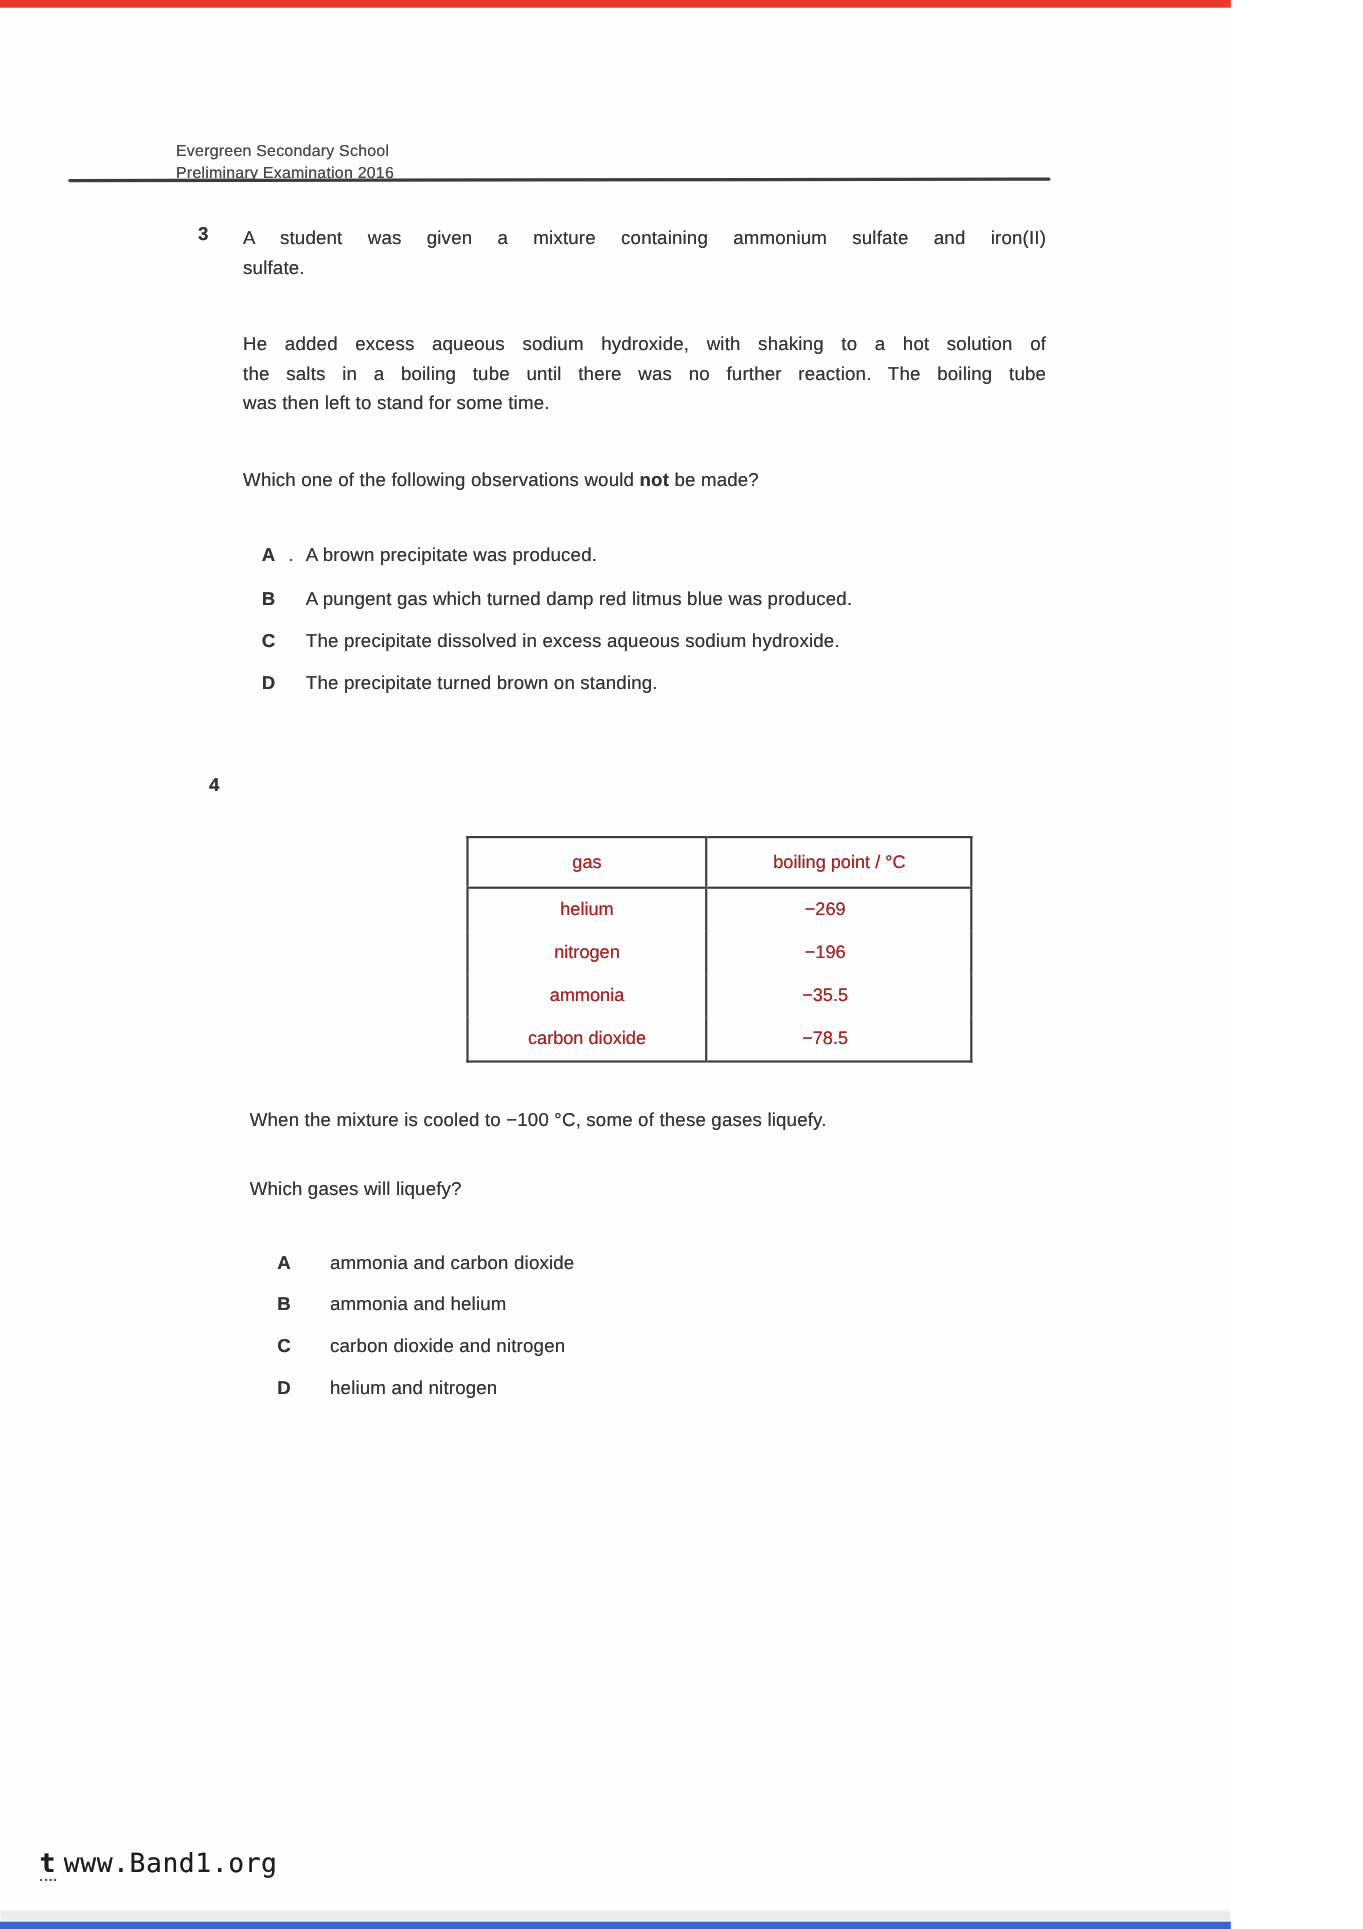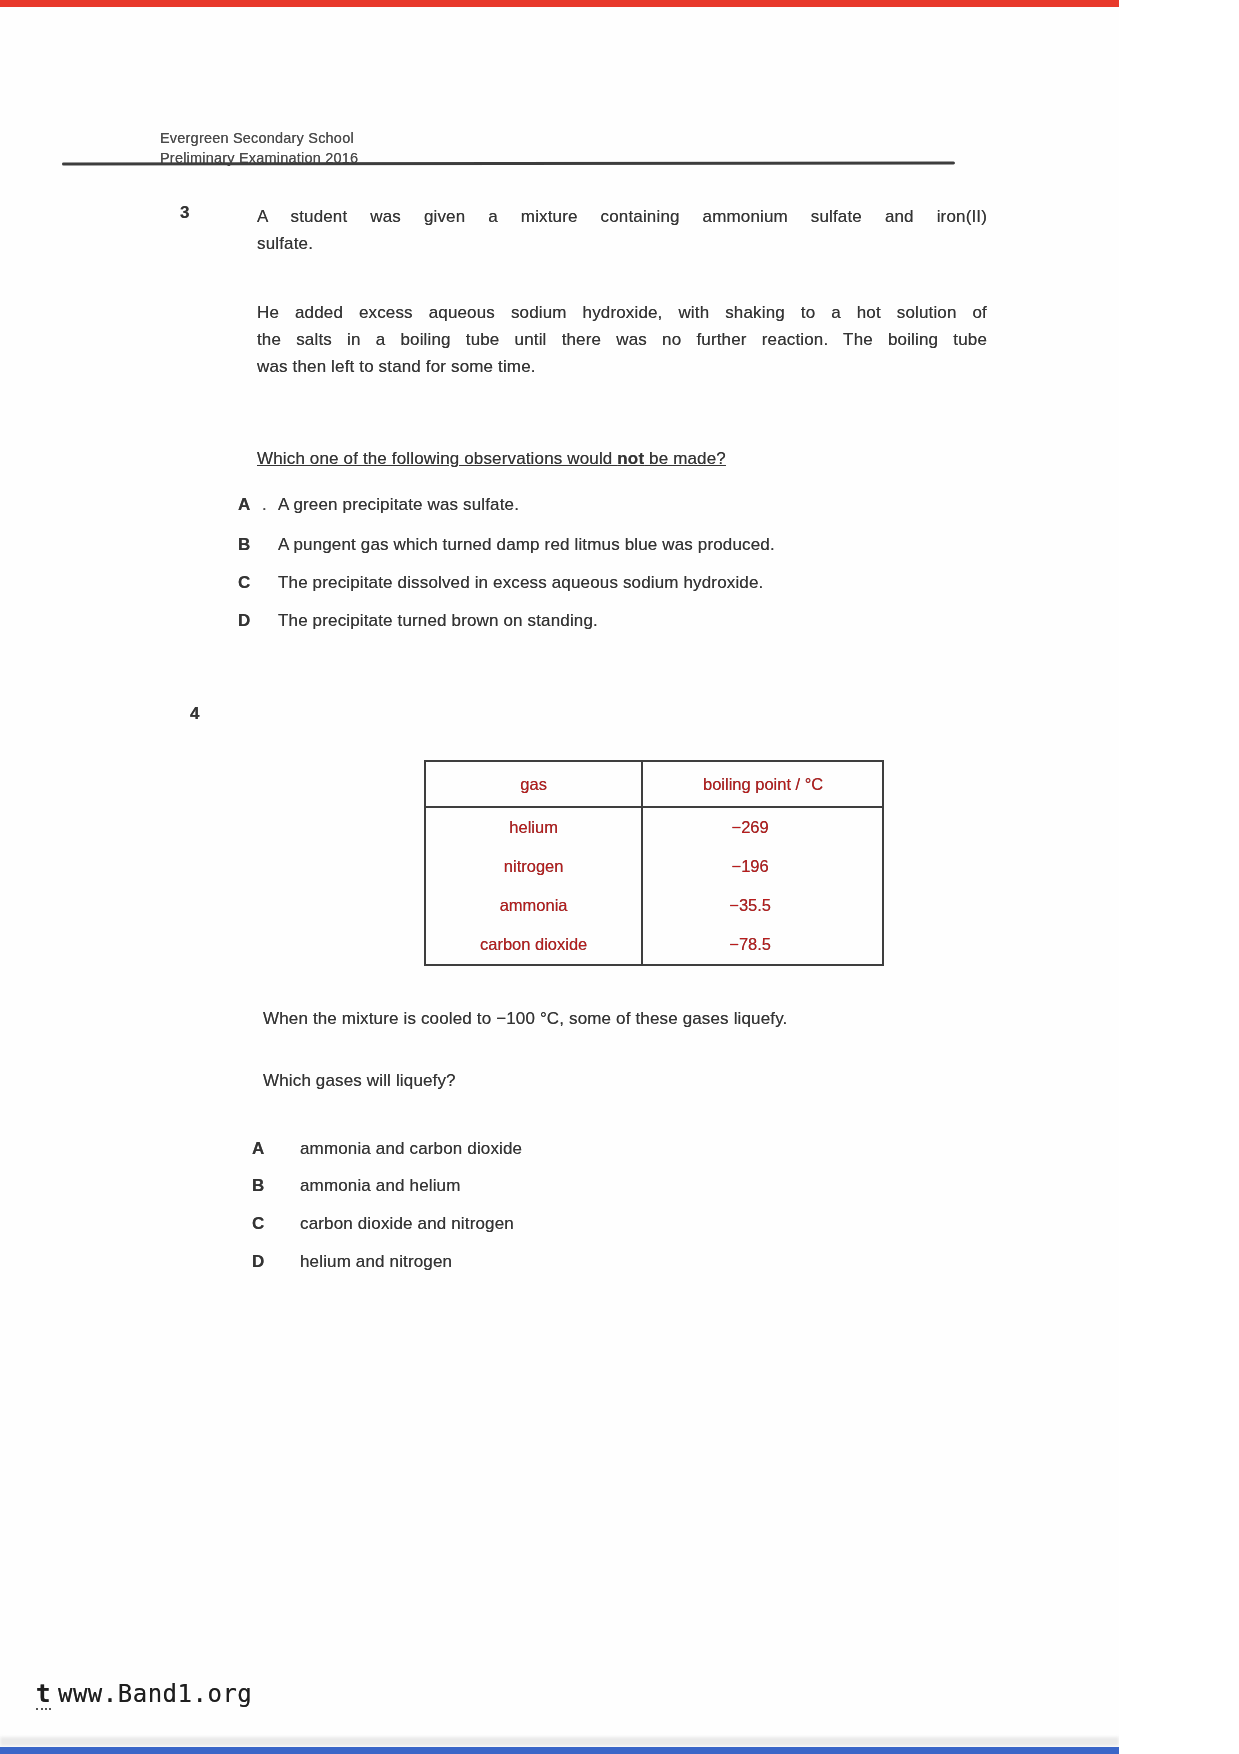--- a/index.html
+++ b/index.html
@@ -20,21 +20,21 @@
 
   
   .hdr{position:absolute;font-size:14.5px;line-height:20px;color:#4a4a4a;letter-spacing:.2px;}
   .hdr-left{left:160px;top:128px;}
   .hdr-right{left:590px;top:126px;width:365px;text-align:right;}
   .struck{text-decoration:line-through;}
   .hdr-rule{position:absolute;left:62px;top:162px;width:893px;height:3px;background:#3d3d3d;transform:rotate(-0.08deg);border-radius:2px;}
 
   
   .q-num{position:absolute;font-weight:bold;font-size:17px;}
-  .para{position:absolute;left:221px;width:730px;font-size:17px;line-height:27px;letter-spacing:.15px;margin-left:36px;}
+  .para{position:absolute;left:221px;width:730px;font-size:17px;line-height:27px;letter-spacing:.15px;}
   .tline{display:block;}
   .jlast{text-align:justify;text-align-last:justify;}
   .bold{font-weight:bold;}
 
   .opt{position:absolute;display:flex;font-size:17px;line-height:24px;letter-spacing:.15px;}
   .opt-q3{left:238px;}
   .opt-q4{left:252px;}
   .opt-label{font-weight:bold;flex:0 0 auto;}
   .opt-q3 .opt-label{width:24px;}
   .opt-q4 .opt-label{width:48px;}
@@ -87,28 +87,28 @@
     <span class="tline jlast">A student was given a mixture containing ammonium sulfate and iron(II)</span>
     <span class="tline">sulfate.</span>
   </div>
 
   <div class="para" style="top:299px;">
     <span class="tline jlast">He added excess aqueous sodium hydroxide, with shaking to a hot solution of</span>
     <span class="tline jlast">the salts in a boiling tube until there was no further reaction. The boiling tube</span>
     <span class="tline">was then left to stand for some time.</span>
   </div>
 
-  <div class="para" style="top:445px;text-decoration:underline;">
+  <div class="para" style="top:423px;">
     <span>Which one of the following observations would </span><span class="bold">not</span><span> be made?</span>
   </div>
 
   <div class="opt opt-q3" style="top:493px;">
     <span class="opt-label">A</span>
     <span class="opt-pre">.</span>
-    <span>A green precipitate was sulfate.</span>
+    <span>A brown precipitate was produced.</span>
   </div>
   <div class="opt opt-q3" style="top:533px;">
     <span class="opt-label">B</span>
     <span class="opt-pre"></span>
     <span>A pungent gas which turned damp red litmus blue was produced.</span>
   </div>
   <div class="opt opt-q3" style="top:571px;">
     <span class="opt-label">C</span>
     <span class="opt-pre"></span>
     <span>The precipitate dissolved in excess aqueous sodium hydroxide.</span>

